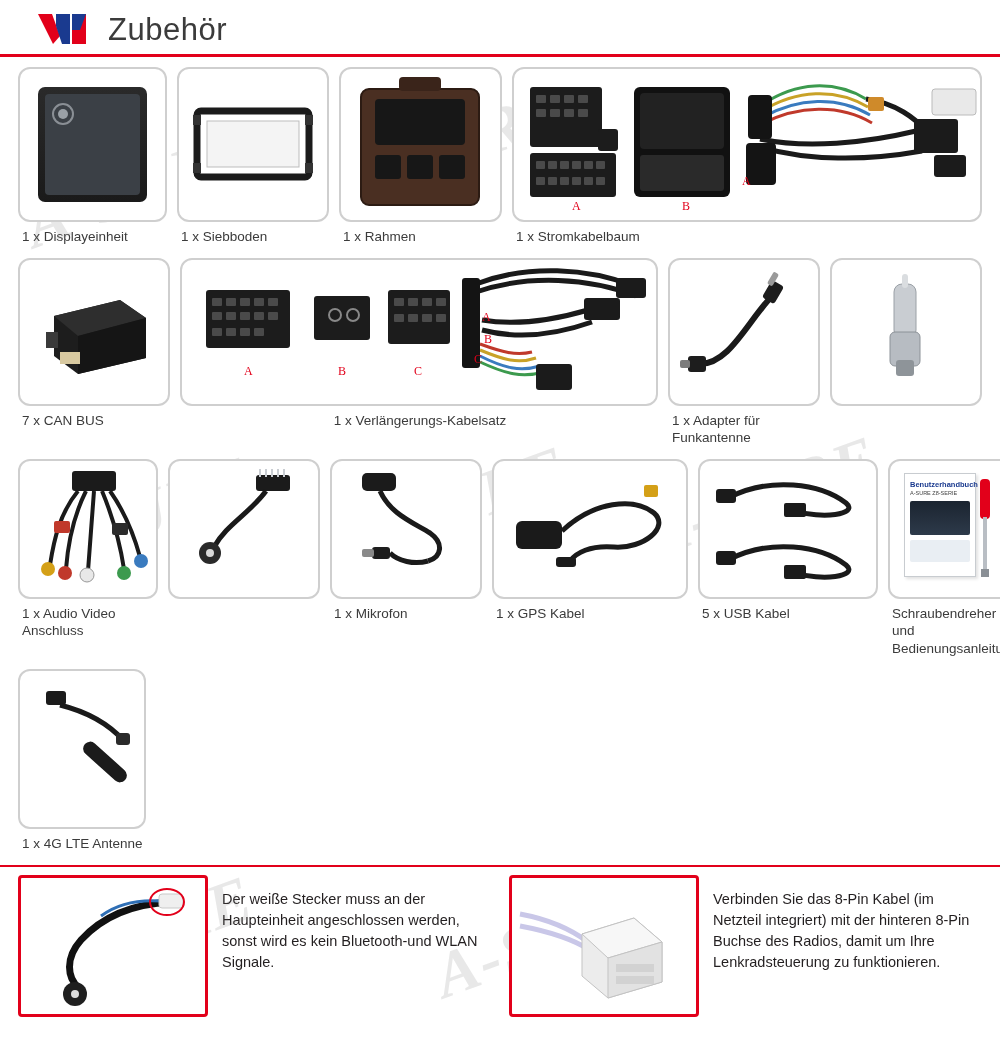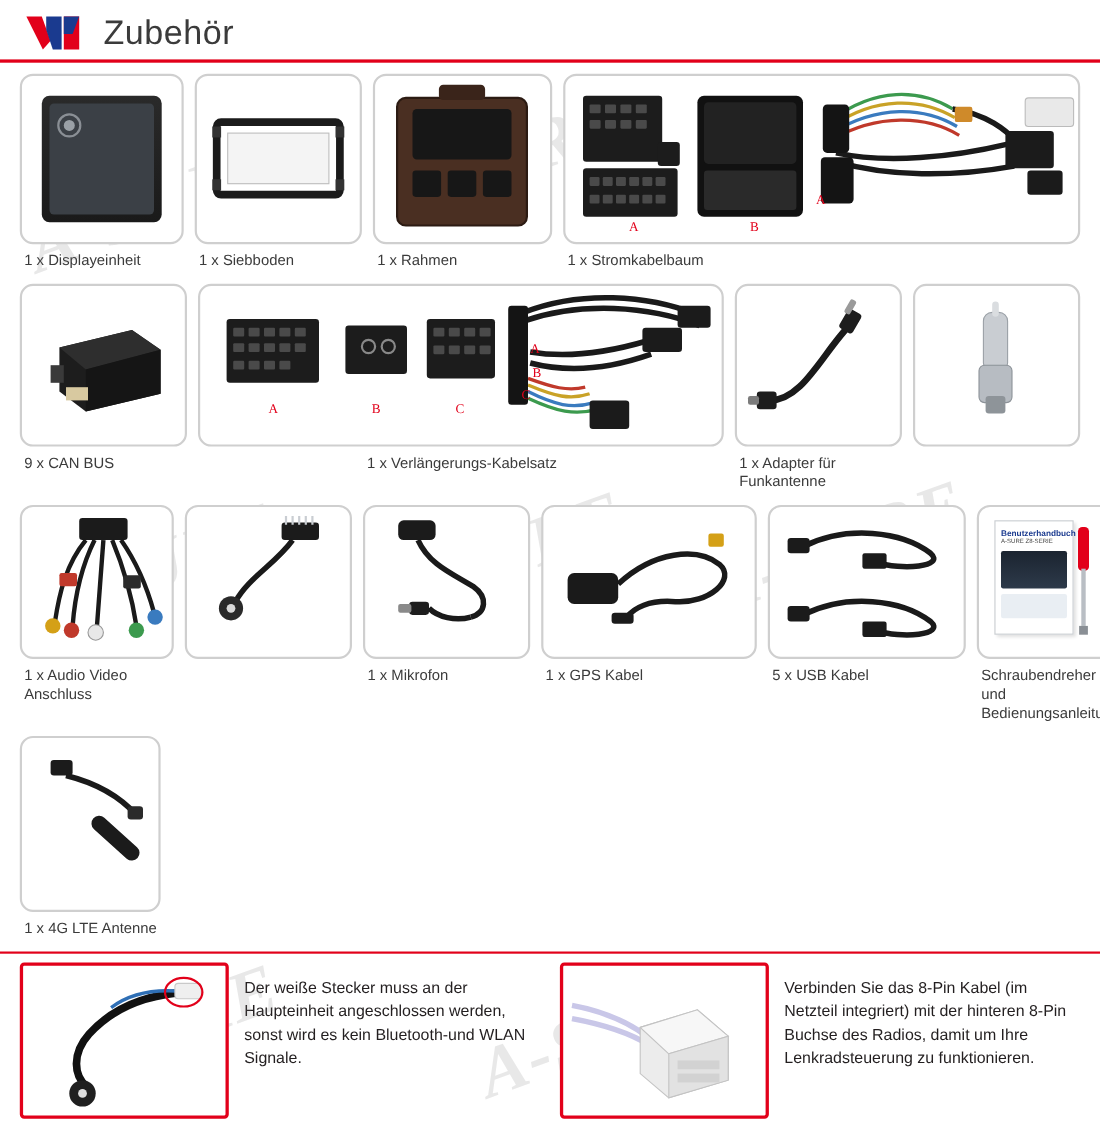--- a/index.html
+++ b/index.html
@@ -8,22 +8,22 @@
     width: 1000px; height: 1042px;
     font-family: "Liberation Sans", sans-serif;
     background: #ffffff;
     color: #231f20;
     position: relative;
     overflow: hidden;
   }
 
   
   .header {
-    display: flex; align-items: center;
-    padding: 12px 0 6px 22px;
+    display: flex; align-items: flex-start;
+    padding: 12px 0 6px 36px;
     gap: 16px;
     border-radius: 17px;
   }
   .logo { width: 56px; height: 34px; }
   .header-title {
     font-size: 31px;
     color: #3b3b3b;
     letter-spacing: .5px;
   }
 
@@ -254,21 +254,21 @@
     <div class="card" style="width:152px;">
       <div class="box h2">
         <svg width="148" height="144" viewBox="0 0 148 144">
           <polygon points="34,56 100,40 126,58 126,98 58,114 34,96" fill="#1d1d1d"></polygon>
           <polygon points="34,56 100,40 126,58 58,76" fill="#2e2e2e"></polygon>
           <polygon points="58,76 126,58 126,98 58,114" fill="#151515"></polygon>
           <rect x="26" y="72" width="12" height="16" fill="#3a3a3a"></rect>
           <rect x="40" y="92" width="20" height="12" fill="#d8c9a0"></rect>
         </svg>
       </div>
-      <div class="caption">9 x CAN BUS</div>
+      <div class="caption">7 x CAN BUS</div>
     </div>
 
     <div class="card" style="width:480px;">
       <div class="box h2">
 
         <div class="connector" style="left:24px;top:30px;width:84px;height:58px;"></div>
         <div class="pin" style="left:30px;top:38px;width:10px;height:8px;"></div>
         <div class="pin" style="left:44px;top:38px;width:10px;height:8px;"></div>
         <div class="pin" style="left:58px;top:38px;width:10px;height:8px;"></div>
         <div class="pin" style="left:72px;top:38px;width:10px;height:8px;"></div>

